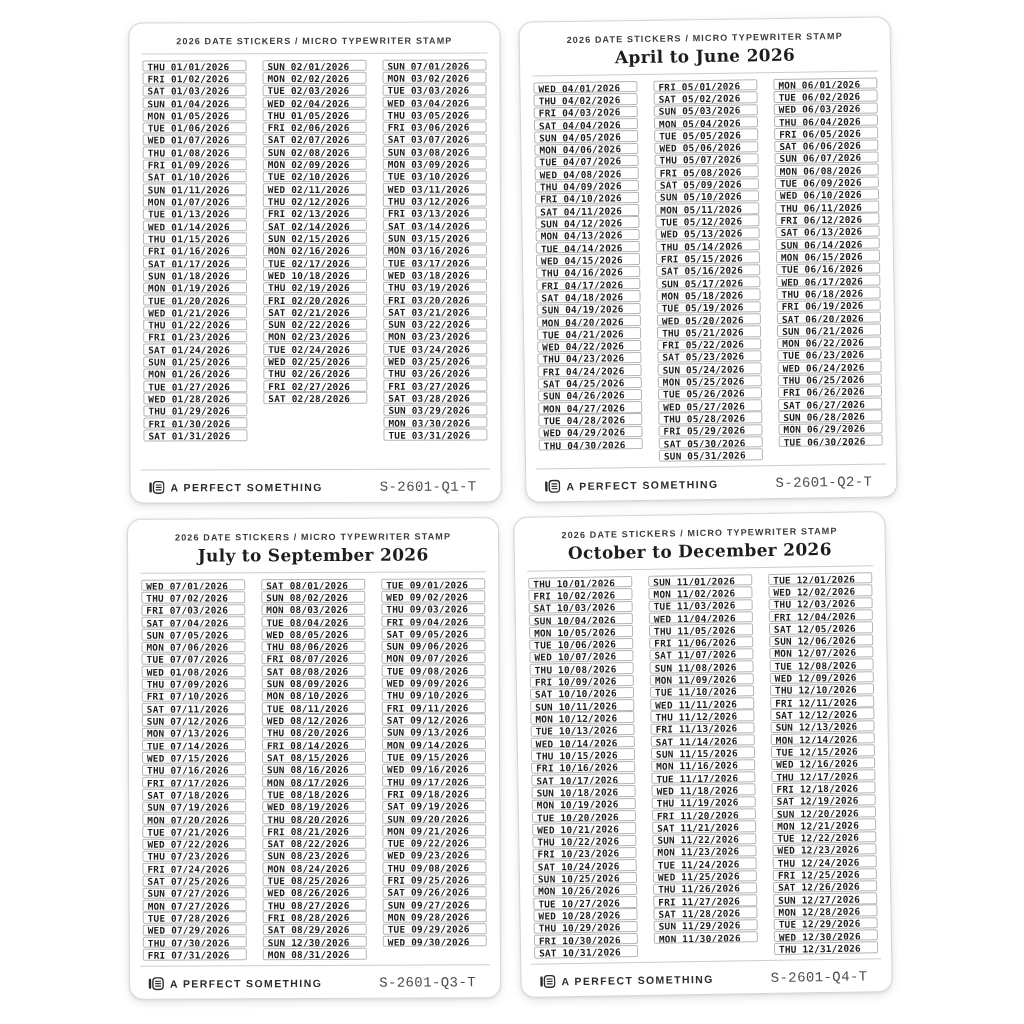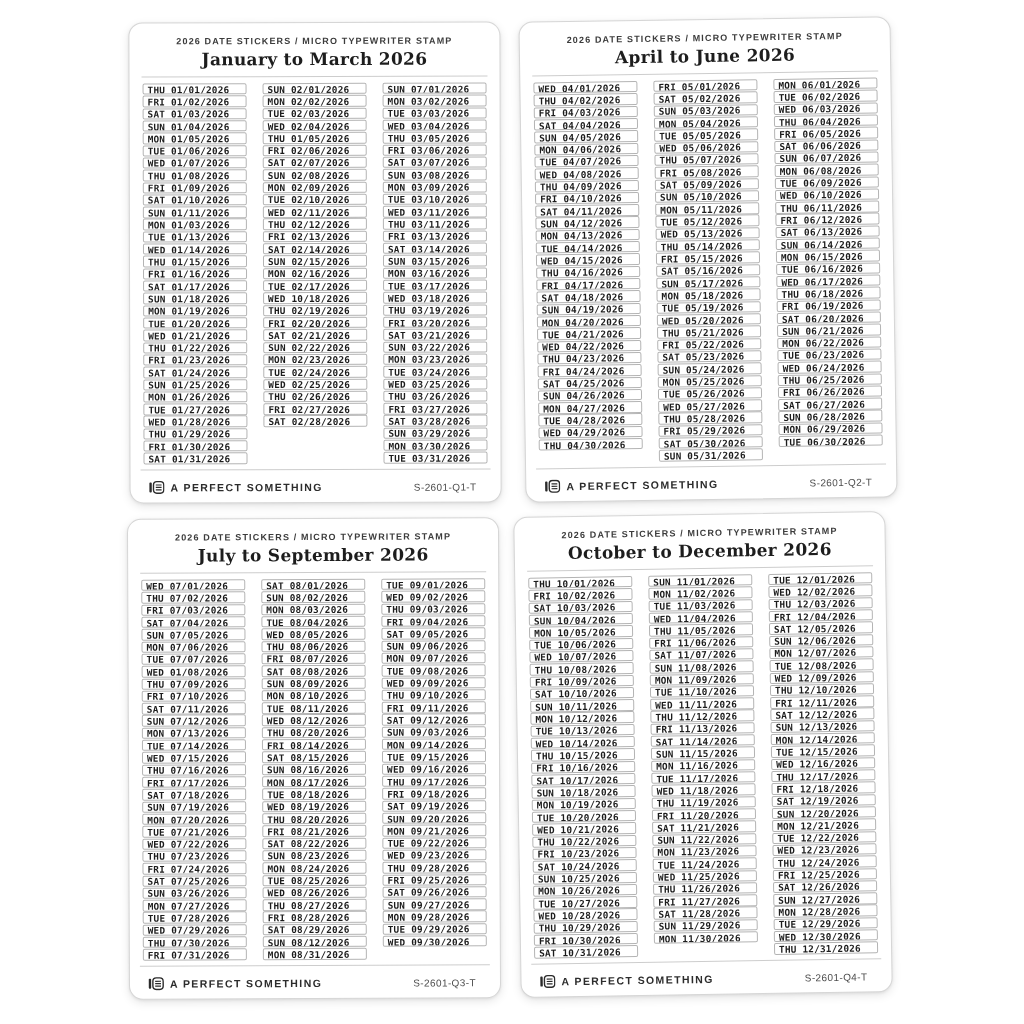--- a/index.html
+++ b/index.html
@@ -24,44 +24,43 @@
   .cell{box-sizing:border-box;height:11.4px;margin-bottom:0.93px;background:#fff;
         border:1px solid #b4b4b4;border-radius:2px;
         font-family:"DejaVu Sans Mono",monospace;font-weight:bold;font-size:9.4px;
         line-height:9.2px;letter-spacing:.2px;color:#1c1c1c;
         padding:0.6px 0 0 4px;white-space:pre;overflow:hidden;}
   .footer-divider{position:absolute;left:10px;right:10px;top:446px;}
   .sheet-footer{position:absolute;left:18px;right:24px;top:451px;height:26px;
                 display:flex;align-items:center;justify-content:space-between;}
   .brand{display:flex;align-items:center;gap:6px;}
   .brand-label{font-size:10.5px;font-weight:bold;letter-spacing:1.4px;color:#2c2c2c;}
-  .sheet-code{font-size:10px;letter-spacing:.4px;color:#4d4d4d;}
+  .sheet-code{font-size:14px;letter-spacing:.4px;color:#4d4d4d;font-family:Liberation Mono, monospace;}
 </style>
 </head>
 <body>
 
 <div class="canvas" id="sheets-root">
   <section class="sheet sheet-1">
     <div class="sheet-header">2026 DATE STICKERS / MICRO TYPEWRITER STAMP</div>
-    <h2 class="sheet-title">January to March 2026</h2>
     <div class="divider top-divider"></div>
     <div class="grid">
         <div class="month-col">
           <div class="cell">THU 01/01/2026</div>
           <div class="cell">FRI 01/02/2026</div>
           <div class="cell">SAT 01/03/2026</div>
           <div class="cell">SUN 01/04/2026</div>
           <div class="cell">MON 01/05/2026</div>
           <div class="cell">TUE 01/06/2026</div>
           <div class="cell">WED 01/07/2026</div>
           <div class="cell">THU 01/08/2026</div>
           <div class="cell">FRI 01/09/2026</div>
           <div class="cell">SAT 01/10/2026</div>
           <div class="cell">SUN 01/11/2026</div>
-          <div class="cell">MON 01/03/2026</div>
+          <div class="cell">MON 01/07/2026</div>
           <div class="cell">TUE 01/13/2026</div>
           <div class="cell">WED 01/14/2026</div>
           <div class="cell">THU 01/15/2026</div>
           <div class="cell">FRI 01/16/2026</div>
           <div class="cell">SAT 01/17/2026</div>
           <div class="cell">SUN 01/18/2026</div>
           <div class="cell">MON 01/19/2026</div>
           <div class="cell">TUE 01/20/2026</div>
           <div class="cell">WED 01/21/2026</div>
           <div class="cell">THU 01/22/2026</div>
@@ -110,21 +109,21 @@
           <div class="cell">MON 03/02/2026</div>
           <div class="cell">TUE 03/03/2026</div>
           <div class="cell">WED 03/04/2026</div>
           <div class="cell">THU 03/05/2026</div>
           <div class="cell">FRI 03/06/2026</div>
           <div class="cell">SAT 03/07/2026</div>
           <div class="cell">SUN 03/08/2026</div>
           <div class="cell">MON 03/09/2026</div>
           <div class="cell">TUE 03/10/2026</div>
           <div class="cell">WED 03/11/2026</div>
-          <div class="cell">THU 03/11/2026</div>
+          <div class="cell">THU 03/12/2026</div>
           <div class="cell">FRI 03/13/2026</div>
           <div class="cell">SAT 03/14/2026</div>
           <div class="cell">SUN 03/15/2026</div>
           <div class="cell">MON 03/16/2026</div>
           <div class="cell">TUE 03/17/2026</div>
           <div class="cell">WED 03/18/2026</div>
           <div class="cell">THU 03/19/2026</div>
           <div class="cell">FRI 03/20/2026</div>
           <div class="cell">SAT 03/21/2026</div>
           <div class="cell">SUN 03/22/2026</div>
@@ -298,21 +297,21 @@
           <div class="cell">THU 07/16/2026</div>
           <div class="cell">FRI 07/17/2026</div>
           <div class="cell">SAT 07/18/2026</div>
           <div class="cell">SUN 07/19/2026</div>
           <div class="cell">MON 07/20/2026</div>
           <div class="cell">TUE 07/21/2026</div>
           <div class="cell">WED 07/22/2026</div>
           <div class="cell">THU 07/23/2026</div>
           <div class="cell">FRI 07/24/2026</div>
           <div class="cell">SAT 07/25/2026</div>
-          <div class="cell">SUN 03/26/2026</div>
+          <div class="cell">SUN 07/27/2026</div>
           <div class="cell">MON 07/27/2026</div>
           <div class="cell">TUE 07/28/2026</div>
           <div class="cell">WED 07/29/2026</div>
           <div class="cell">THU 07/30/2026</div>
           <div class="cell">FRI 07/31/2026</div>
         </div>
         <div class="month-col">
           <div class="cell">SAT 08/01/2026</div>
           <div class="cell">SUN 08/02/2026</div>
           <div class="cell">MON 08/03/2026</div>
@@ -335,48 +334,48 @@
           <div class="cell">THU 08/20/2026</div>
           <div class="cell">FRI 08/21/2026</div>
           <div class="cell">SAT 08/22/2026</div>
           <div class="cell">SUN 08/23/2026</div>
           <div class="cell">MON 08/24/2026</div>
           <div class="cell">TUE 08/25/2026</div>
           <div class="cell">WED 08/26/2026</div>
           <div class="cell">THU 08/27/2026</div>
           <div class="cell">FRI 08/28/2026</div>
           <div class="cell">SAT 08/29/2026</div>
-          <div class="cell">SUN 08/12/2026</div>
+          <div class="cell">SUN 12/30/2026</div>
           <div class="cell">MON 08/31/2026</div>
         </div>
         <div class="month-col">
           <div class="cell">TUE 09/01/2026</div>
           <div class="cell">WED 09/02/2026</div>
           <div class="cell">THU 09/03/2026</div>
           <div class="cell">FRI 09/04/2026</div>
           <div class="cell">SAT 09/05/2026</div>
           <div class="cell">SUN 09/06/2026</div>
           <div class="cell">MON 09/07/2026</div>
           <div class="cell">TUE 09/08/2026</div>
           <div class="cell">WED 09/09/2026</div>
           <div class="cell">THU 09/10/2026</div>
           <div class="cell">FRI 09/11/2026</div>
           <div class="cell">SAT 09/12/2026</div>
-          <div class="cell">SUN 09/03/2026</div>
+          <div class="cell">SUN 09/13/2026</div>
           <div class="cell">MON 09/14/2026</div>
           <div class="cell">TUE 09/15/2026</div>
           <div class="cell">WED 09/16/2026</div>
           <div class="cell">THU 09/17/2026</div>
           <div class="cell">FRI 09/18/2026</div>
           <div class="cell">SAT 09/19/2026</div>
           <div class="cell">SUN 09/20/2026</div>
           <div class="cell">MON 09/21/2026</div>
           <div class="cell">TUE 09/22/2026</div>
           <div class="cell">WED 09/23/2026</div>
-          <div class="cell">THU 09/28/2026</div>
+          <div class="cell">THU 09/08/2026</div>
           <div class="cell">FRI 09/25/2026</div>
           <div class="cell">SAT 09/26/2026</div>
           <div class="cell">SUN 09/27/2026</div>
           <div class="cell">MON 09/28/2026</div>
           <div class="cell">TUE 09/29/2026</div>
           <div class="cell">WED 09/30/2026</div>
         </div>
       </div>
     <div class="divider footer-divider"></div>
     <footer class="sheet-footer">

